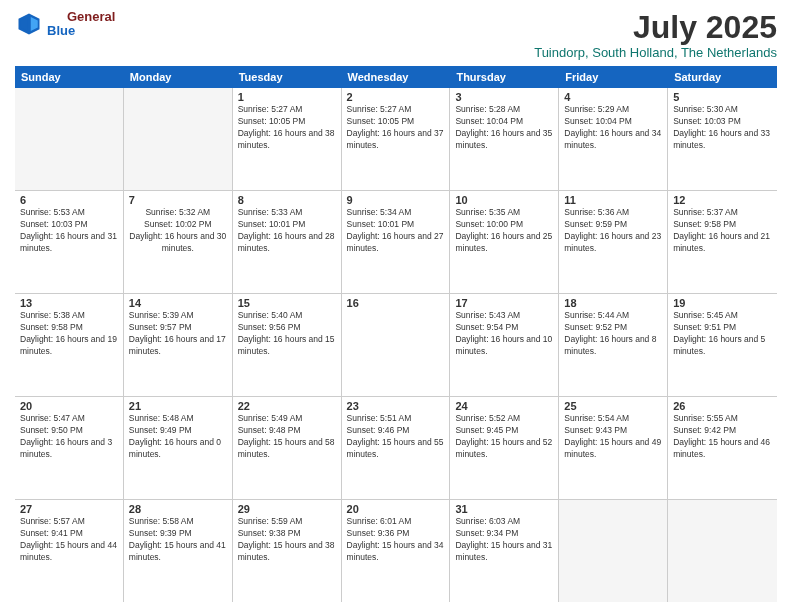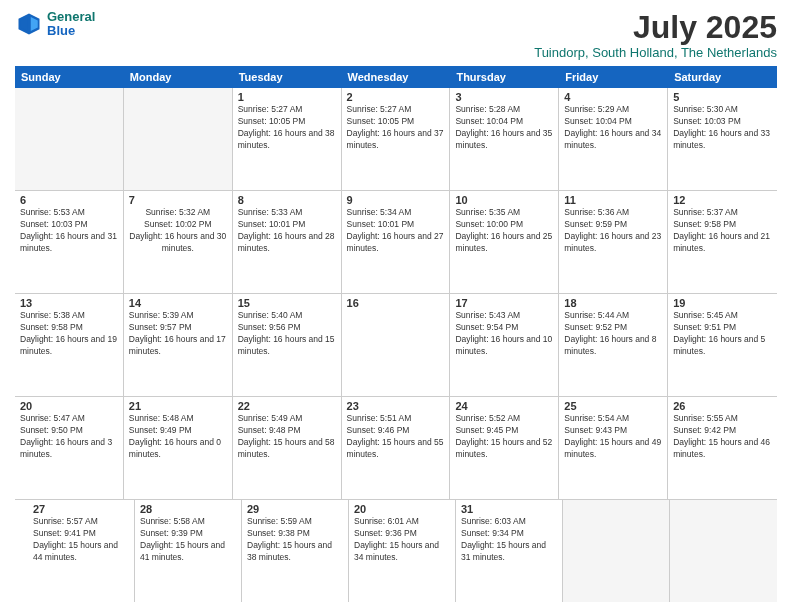--- a/index.html
+++ b/index.html
@@ -29,21 +29,22 @@
       gap: 4px;
     }
     .logo-text {
       display: flex;
       flex-direction: column;
       line-height: 1.1;
     }
     .logo-general {
       font-size: 13px;
       font-weight: bold;
-      color: #0f766e;
+      color: #7f1d1d;
+      margin-left: 20px;
     }
     .logo-blue {
       font-size: 13px;
       font-weight: bold;
       color: #1565c0;
     }
     .logo-icon {
       width: 28px;
       height: 28px;
     }
@@ -83,21 +84,20 @@
       flex-direction: column;
     }
     .cal-row {
       display: grid;
       grid-template-columns: repeat(7, 1fr);
       flex: 1;
       border-bottom: 1px solid #ccc;
     }
     .cal-row:last-child {
       border-bottom: none;
-      margin-left: 13px;
     }
     .cal-cell {
       border-right: 1px solid #ccc;
       padding: 3px 5px;
       font-size: 9px;
       color: #333;
       min-height: 0;
     }
     .cal-cell:last-child {
       border-right: none;

